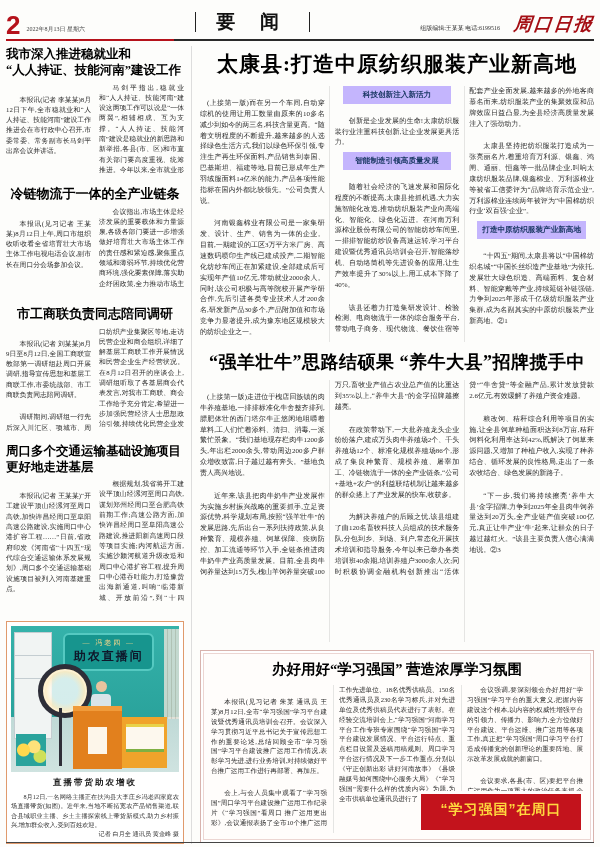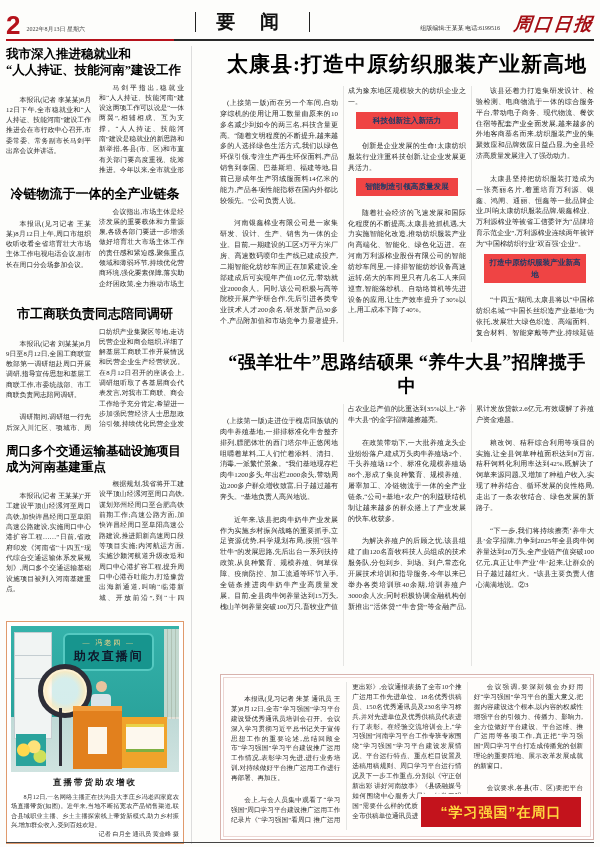--- a/index.html
+++ b/index.html
@@ -9,31 +9,31 @@
   .hdr{display:flex;align-items:flex-end;height:30px;}
   .pagenum{font-family:"Liberation Sans",sans-serif;font-size:26px;font-weight:bold;color:#b5121b;line-height:.85;}
   .hdr-date{font-size:6px;color:#444;margin:0 0 2px 6px;white-space:nowrap;}
   .hdr-mid{flex:1;text-align:center;}
   .sec-title{font-size:19px;font-weight:bold;letter-spacing:10px;color:#111;}
   .sec-bar{display:inline-block;width:1px;height:20px;background:#222;vertical-align:middle;margin:0 16px 4px;}
   .hdr-editor{font-size:6px;color:#333;margin:0 14px 3px 0;white-space:nowrap;}
   .masthead{font-size:18px;font-weight:900;font-style:italic;color:#a50f15;letter-spacing:2px;transform:skewX(-6deg);white-space:nowrap;}
   .hdr-rule{height:2px;margin-top:3px;background:linear-gradient(90deg,#b5121b 0,#b5121b 168px,#2a2a2a 168px,#2a2a2a 100%);}
   
-  .content{display:flex;margin-top:5px;gap:20px;}
+  .content{display:flex;margin-top:5px;}
   .left-col{width:178px;flex:none;border-right:1px solid #ddd;padding-right:7px;}
   .right-col{flex:1;padding-left:8px;min-width:0;}
   
   .h-left{font-size:12.5px;font-weight:bold;line-height:1.3;color:#000;}
   .h-center{font-size:13px;font-weight:bold;text-align:center;color:#000;margin:6px 0 4px;}
   .body2{columns:2;column-gap:8px;font-size:6.8px;line-height:1.52;text-align:justify;overflow:hidden;color:#2b2b2b;}
   .body3{columns:3;column-gap:10px;column-rule:1px solid #e5e5e3;font-size:7px;line-height:1.55;text-align:justify;overflow:hidden;color:#2b2b2b;}
   p{margin:12px 0 2px;text-indent:2em;}
   p.cont{text-indent:1em;}
-  .subhead{background:#ef4444;color:#1d3a66;font-weight:bold;font-size:7.6px;text-align:center;
+  .subhead{background:#c4b5fd;color:#1d3a66;font-weight:bold;font-size:7.6px;text-align:center;
            padding:3px 2px;margin:4px 8px;text-indent:0;break-inside:avoid;font-family:"Liberation Sans",sans-serif;}
   
   .h-main{font-size:21px;font-weight:bold;text-align:center;letter-spacing:1px;margin:4px 0 8px;color:#000;}
   .h-sub{font-size:18px;font-weight:bold;text-align:center;letter-spacing:.5px;margin:8px 0 6px;color:#000;}
   
   .photo-box{border:1px solid #e09a6c;margin-top:8px;padding:4px;background:#fff;}
   .photo{position:relative;height:146px;background:linear-gradient(180deg,#35b2aa 0,#2aa39c 62%,#bfd9d6 62%,#cfe3e0 100%);overflow:hidden;}
   .fridge{position:absolute;left:2%;top:4%;width:21%;height:72%;background:#f1f4f3;border:1px solid #c4cdd1;}
   .fridge i{display:block;height:1px;background:#c4cdd1;margin-top:22px;}
   .shelf{position:absolute;right:0;top:2%;width:9%;height:62%;
@@ -58,21 +58,21 @@
                     radial-gradient(circle at 60% 40%,#ffe27a 6px,transparent 7px),
                     radial-gradient(circle at 80% 70%,#cfe05a 6px,transparent 7px),#2aa39c;}
   .cap-title{font-size:8.5px;font-weight:bold;text-align:center;margin:5px 0 3px;letter-spacing:2px;}
   .cap-text{font-size:6.2px;line-height:1.5;text-align:justify;color:#333;text-indent:2em;}
   .cap-credit{font-size:6.2px;text-align:right;color:#333;margin-top:1px;}
   
   .study{position:relative;border:1px solid #d8b3ad;box-shadow:inset 0 0 0 2px #fff,inset 0 0 0 3px #ecd6d2;
          padding:7px 10px 9px;margin-top:8px;background:#fffdfb;}
   .h-study{font-size:14.5px;font-weight:bold;text-align:center;margin:2px 0 6px;color:#000;}
   .study .body3{font-size:6.6px;line-height:1.5;column-gap:12px;}
-  .badge{position:absolute;right:12px;bottom:12px;width:160px;height:30px;background:#c3131c;
+  .badge{position:absolute;right:12px;bottom:12px;width:160px;height:36px;background:#c3131c;
          color:#ffd83e;font-size:14px;font-weight:bold;text-align:center;line-height:30px;letter-spacing:1px;
          font-family:"Liberation Sans",sans-serif;box-shadow:0 0 0 3px #fffdfb;}
   .footer-rule{position:absolute;left:6px;right:6px;bottom:4px;height:1px;background:#444;}
 </style>
 </head>
 <body>
 
 <div class="page">
 
   <div class="hdr">
@@ -113,21 +113,21 @@
       <article>
         <div class="h-center">市工商联负责同志陪同调研</div>
         <div class="body2" style="height:112px;">
           <p>本报讯(记者 刘某某)8月9日至8月12日,全国工商联宣教部第一调研组赴周口开展调研,指导宣传思想和基层工商联工作,市委统战部、市工商联负责同志陪同调研。</p>
           <p>调研期间,调研组一行先后深入川汇区、项城市、周口纺织产业集聚区等地,走访民营企业和商会组织,详细了解基层工商联工作开展情况和民营企业生产经营状况。在8月12日召开的座谈会上,调研组听取了各基层商会代表发言,对我市工商联、商会工作给予充分肯定,希望进一步加强民营经济人士思想政治引领,持续优化民营企业发展环境,引导民营企业家坚定发展信心、依法诚信经营、积极履行社会责任,关心企业家、爱护企业家,方便周口高质量发展贡献工商联力量。②6</p>
         </div>
       </article>
 
       <article style="margin-top:4px;">
         <div class="h-left">周口多个交通运输基础设施项目</div>
-        <div class="h-left">成为河南基建重点</div>
+        <div class="h-left">更好地走进基层</div>
         <div class="body2" style="height:134px;margin-top:4px;">
           <p>本报讯(记者 王某某)“开工建设平顶山经漯河至周口高铁,加快许昌经周口至阜阳高速公路建设,实施周口中心港扩容工程……”日前,省政府印发《河南省“十四五”现代综合交通运输体系发展规划》,周口多个交通运输基础设施项目被列入河南基建重点。</p>
           <p>根据规划,我省将开工建设平顶山经漯河至周口高铁,谋划郑州经周口至合肥高铁前期工作;高速公路方面,加快许昌经周口至阜阳高速公路建设,推进阳新高速周口段等项目实施;内河航运方面,实施沙颍河航道升级改造和周口中心港扩容工程,提升周口中心港吞吐能力,打造豫货出海新通道,叫响“临港新城、开放前沿”,到“十四五”末,周口将成为豫东南重要的综合交通枢纽,“公铁水空”多式联运体系基本形成,为建设国家区域中心港口城市提供坚实支撑。②8</p>
         </div>
       </article>
 
       <figure class="photo-box" style="margin:8px 0 0;">
         <div class="photo">
           <div class="fridge">
               <i></i>
@@ -163,41 +163,42 @@
     <div class="right-col">
 
       <article>
         <div class="h-main">太康县:打造中原纺织服装产业新高地</div>
         <div class="body3" style="height:256px;">
           <p class="cont">(上接第一版)而在另一个车间,自动穿综机的使用让用工数量由原来的10多名减少到如今的两三名,科技含量更高。“随着文明程度的不断提升,越来越多的人选择绿色生活方式,我们以绿色环保引领,专注生产再生环保面料,产品销售到泰国、巴基斯坦、福建等地,目前已形成年生产羽绒服面料14亿米的能力,产品各项性能指标在国内外都比较领先。”公司负责人说。</p>
           <p>河南银鑫棉业有限公司是一家集研发、设计、生产、销售为一体的企业。目前,一期建设的工区3万平方米厂房、高速数码喷印生产线已建成投产,二期智能化纺纱车间正在加紧建设,全部建成后可实现年产值10亿元,带动就业2000余人。同时,该公司积极与高等院校开展产学研合作,先后引进各类专业技术人才200余名,研发新产品30多个,产品附加值和市场竞争力显著提升,成为豫东地区规模较大的纺织企业之一。</p>
           <div class="subhead">科技创新注入新活力</div>
           <p>创新是企业发展的生命!太康纺织服装行业注重科技创新,让企业发展更具活力。</p>
           <div class="subhead">智能制造引领高质量发展</div>
-          <p>随着社会经济的飞速发展和国际化程度的不断提高,太康县抢抓机遇,大力实施智能化改造,推动纺织服装产业向高端化、智能化、绿色化迈进。在河南万利源棉业股份有限公司的智能纺纱车间里,一排排智能纺纱设备高速运转,偌大的车间里只有几名工人来回巡查,智能落纱机、自动络筒机等先进设备的应用,让生产效率提升了30%以上,用工成本下降了40%。</p>
+          <p>随着社会经济的飞速发展和国际化程度的不断提高,太康县抢抓机遇,大力实施智能化改造,推动纺织服装产业向高端化、智能化、绿色化迈进。在河南万利源棉业股份有限公司的智能纺纱车间里,一排排智能纺纱设备高速运转,学习平台建设暨优秀通讯员培训会召开,智能落纱机、自动络筒机等先进设备的应用,让生产效率提升了30%以上,用工成本下降了40%。</p>
           <p>该县还着力打造集研发设计、检验检测、电商物流于一体的综合服务平台,带动电子商务、现代物流、餐饮住宿等配套产业全面发展,越来越多的外地客商慕名而来,纺织服装产业的集聚效应和品牌效应日益凸显,为全县经济高质量发展注入了强劲动力。</p>
           <p>太康县坚持把纺织服装打造成为一张亮丽名片,着重培育万利源、银鑫、鸿闸、通丽、恒鑫等一批品牌企业,叫响太康纺织服装品牌,银鑫棉业、万利源棉业等被省工信委评为“品牌培育示范企业”,万利源棉业连续两年被评为“中国棉纺织行业‘双百强’企业”。</p>
           <div class="subhead">打造中原纺织服装产业新高地</div>
           <p>“十四五”期间,太康县将以“中国棉纺织名城”“中国长丝织造产业基地”为依托,发展壮大绿色织造、高端面料、复合材料、智能穿戴等产业,持续延链补链强链,力争到2025年形成千亿级纺织服装产业集群,成为名副其实的中原纺织服装产业新高地。②1</p>
         </div>
       </article>
 
       <article>
         <div class="h-sub">“强羊壮牛”思路结硕果 “养牛大县”招牌揽手中</div>
         <div class="body3" style="height:262px;">
           <p class="cont">(上接第一版)走进位于槐店回族镇的肉牛养殖基地,一排排标准化牛舍整齐排列,膘肥体壮的西门塔尔牛正悠闲地咀嚼着草料,工人们忙着添料、清扫、消毒,一派繁忙景象。“我们基地现存栏肉牛1200多头,年出栏2000余头,带动周边200多户群众增收致富,日子越过越有奔头。”基地负责人高兴地说。</p>
           <p>近年来,该县把肉牛奶牛产业发展作为实施乡村振兴战略的重要抓手,立足资源优势,科学规划布局,按照“强羊壮牛”的发展思路,先后出台一系列扶持政策,从良种繁育、规模养殖、饲草保障、疫病防控、加工流通等环节入手,全链条推进肉牛奶牛产业高质量发展。目前,全县肉牛饲养量达到15万头,槐山羊饲养量突破100万只,畜牧业产值占农业总产值的比重达到35%以上,“养牛大县”的金字招牌越擦越亮。</p>
           <p>在政策带动下,一大批养殖龙头企业纷纷落户,建成万头肉牛养殖场2个、千头养殖场12个、标准化规模养殖场86个,形成了集良种繁育、规模养殖、屠宰加工、冷链物流于一体的全产业链条,“公司+基地+农户”的利益联结机制让越来越多的群众搭上了产业发展的快车,收获多。</p>
           <p>为解决养殖户的后顾之忧,该县组建了由120名畜牧科技人员组成的技术服务队,分包到乡、到场、到户,常态化开展技术培训和指导服务,今年以来已举办各类培训班40余期,培训养殖户3000余人次;同时积极协调金融机构创新推出“活体贷”“牛舍贷”等金融产品,累计发放贷款2.6亿元,有效缓解了养殖户资金难题。</p>
           <p>粮改饲、秸秆综合利用等项目的实施,让全县饲草种植面积达到8万亩,秸秆饲料化利用率达到42%,既解决了饲草来源问题,又增加了种植户收入,实现了种养结合、循环发展的良性格局,走出了一条农牧结合、绿色发展的新路子。</p>
           <p>“下一步,我们将持续擦亮‘养牛大县’金字招牌,力争到2025年全县肉牛饲养量达到20万头,全产业链产值突破100亿元,真正让牛产业‘牛’起来,让群众的日子越过越红火。”该县主要负责人信心满满地说。②3</p>
         </div>
       </article>
 
       <section class="study">
+        <div class="h-study">办好用好“学习强国” 营造浓厚学习氛围</div>
         <div class="body3" style="height:148px;">
           <p>本报讯(见习记者 朱某 通讯员 王某)8月12日,全市“学习强国”学习平台建设暨优秀通讯员培训会召开。会议深入学习贯彻习近平总书记关于宣传思想工作的重要论述,总结回顾全市“学习强国”学习平台建设推广运用工作情况,表彰学习先进,进行业务培训,对持续做好平台推广运用工作进行再部署、再加压。</p>
           <p>会上,与会人员集中观看了“学习强国”周口学习平台建设推广运用工作纪录片《“学习强国”看周口 推广运用更出彩》,会议通报表扬了全市10个推广运用工作先进单位、18名优秀供稿员、150名优秀通讯员及230名学习标兵,并对先进单位及优秀供稿员代表进行了表彰。在经验交流培训会上,“学习强国”河南学习平台工作专班专家围绕“学习强国”学习平台建设发展情况、平台运行特点、重点栏目设置及选稿用稿规则、周口学习平台运行情况及下一步工作重点,分别以《守正创新出彩 讲好河南故事》《县级融媒号如何围绕中心服务大局》《“学习强国”需要什么样的优质内容》为题,为全市供稿单位通讯员进行了培训。</p>
           <p>会议强调,要深刻领会办好用好“学习强国”学习平台的重大意义,把握内容建设这个根本,以内容的权威性增强平台的引领力、传播力、影响力,全方位做好平台建设、平台运维、推广运用等各项工作,真正把“学习强国”周口学习平台打造成传播党的创新理论的重要阵地、展示改革发展成就的新窗口。</p>
           <p>会议要求,各县(市、区)要把平台推广运用作为一项重大的政治任务来抓,全方位做好宣传发动、组织供稿、学习运用等工作,持续提升学习参与度,强化联动保障,增强工作主动性,畅通供稿渠道,确保“学习强国”各级融媒号高质量运行,推动形成比学赶超、你追我赶的浓厚学习氛围。</p>
           <p>据了解,“学习强国”周口学习平台自今年1月上线以来,聚焦“强国复兴”主题,开设具有浓郁地方特色的栏目30多个,先后发布各类稿件1万余篇,多篇稿件被总平台采用,让“学习强国”更好地走进基层、走进群众,持续提升了“学习强国”的传播力、引导力、学习参与度和社会影响力。②4</p>
         </div>
         <div class="badge">“学习强国”在周口</div>
       </section>
 

